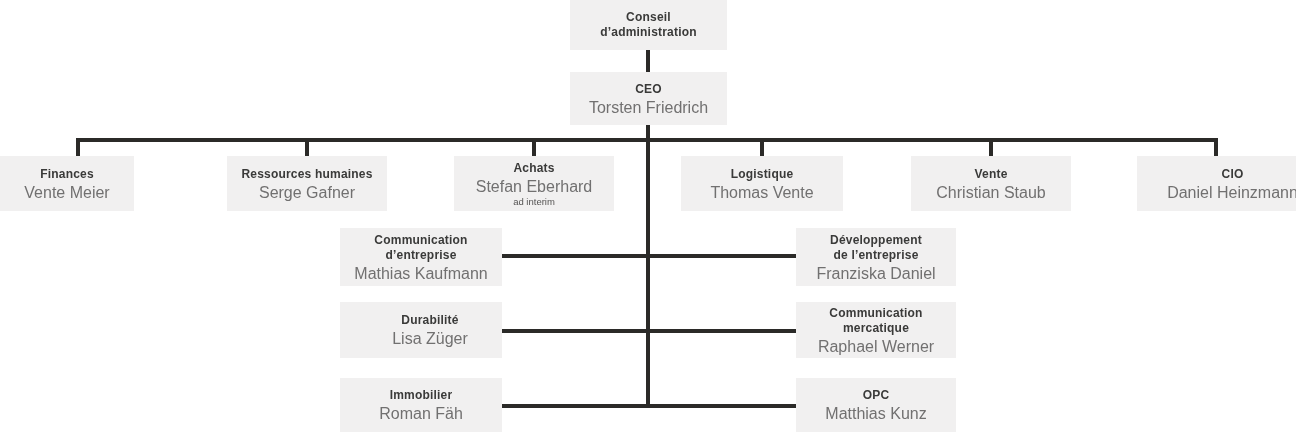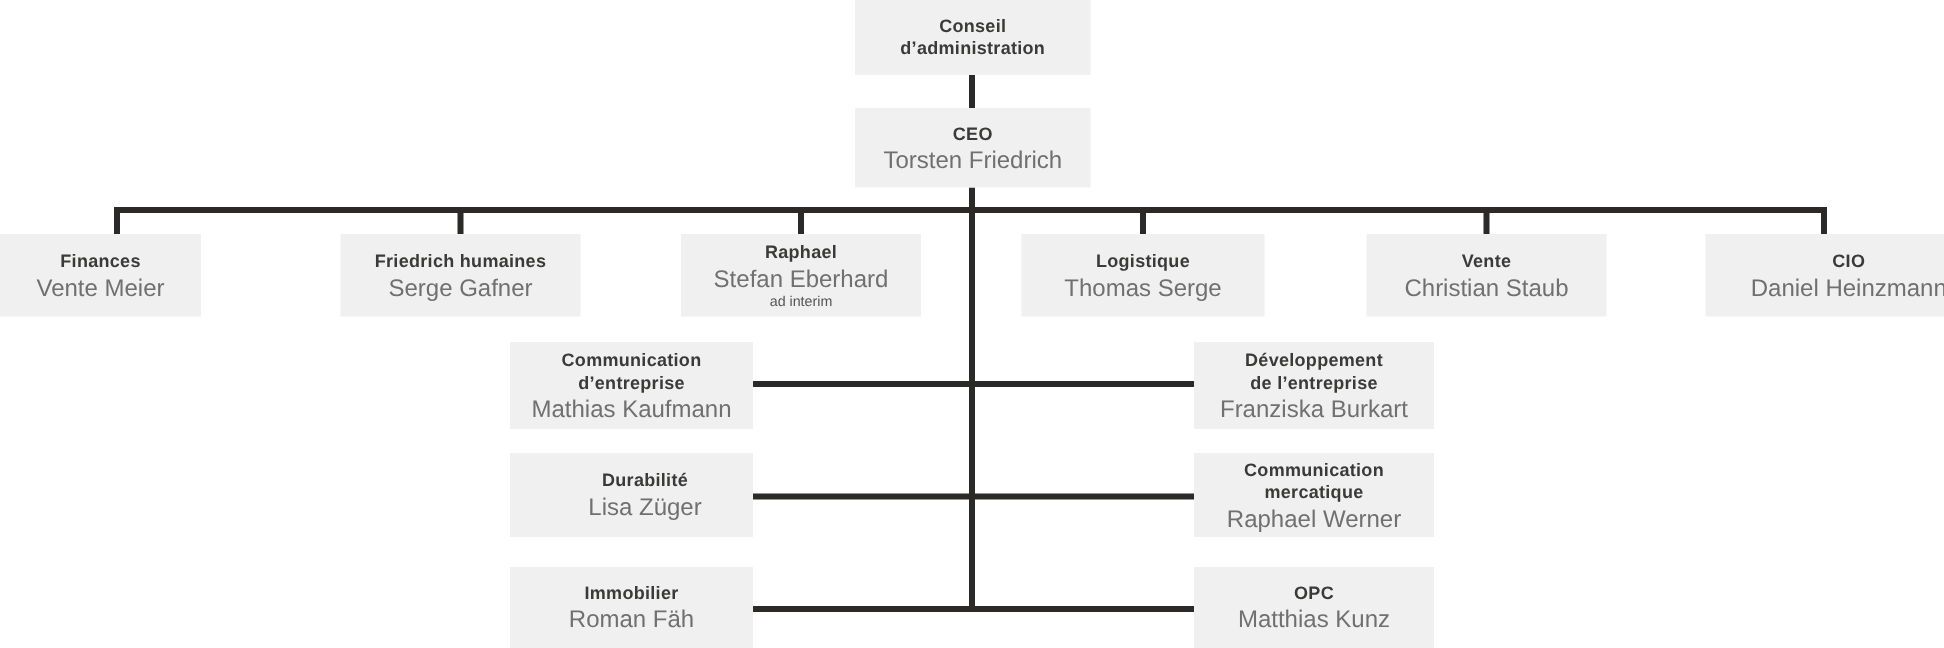--- a/index.html
+++ b/index.html
@@ -102,33 +102,33 @@
     <div class="title">CEO</div>
     <div class="person">Torsten Friedrich</div>
   </div>
 
   <div class="node" id="n-finances">
     <div class="title">Finances</div>
     <div class="person">Vente Meier</div>
   </div>
 
   <div class="node" id="n-hr">
-    <div class="title">Friedrich humaines</div>
+    <div class="title">Ressources humaines</div>
     <div class="person">Serge Gafner</div>
   </div>
 
   <div class="node" id="n-achats">
-    <div class="title">Raphael</div>
+    <div class="title">Achats</div>
     <div class="person">Stefan Eberhard</div>
     <div class="note">ad interim</div>
   </div>
 
   <div class="node" id="n-logistique">
     <div class="title">Logistique</div>
-    <div class="person">Thomas Serge</div>
+    <div class="person">Thomas Vente</div>
   </div>
 
   <div class="node" id="n-vente">
     <div class="title">Vente</div>
     <div class="person">Christian Staub</div>
   </div>
 
   <div class="node" id="n-cio">
     <div class="title">CIO</div>
     <div class="person">Daniel Heinzmann</div>
@@ -136,21 +136,21 @@
 
   <div class="node" id="n-corp-comm">
     <div class="title">Communication
 d’entreprise</div>
     <div class="person">Mathias Kaufmann</div>
   </div>
 
   <div class="node" id="n-corp-dev">
     <div class="title">Développement
 de l’entreprise</div>
-    <div class="person">Franziska Burkart</div>
+    <div class="person">Franziska Daniel</div>
   </div>
 
   <div class="node" id="n-sustain">
     <div class="title">Durabilité</div>
     <div class="person">Lisa Züger</div>
   </div>
 
   <div class="node" id="n-marcom">
     <div class="title">Communication
 mercatique</div>

